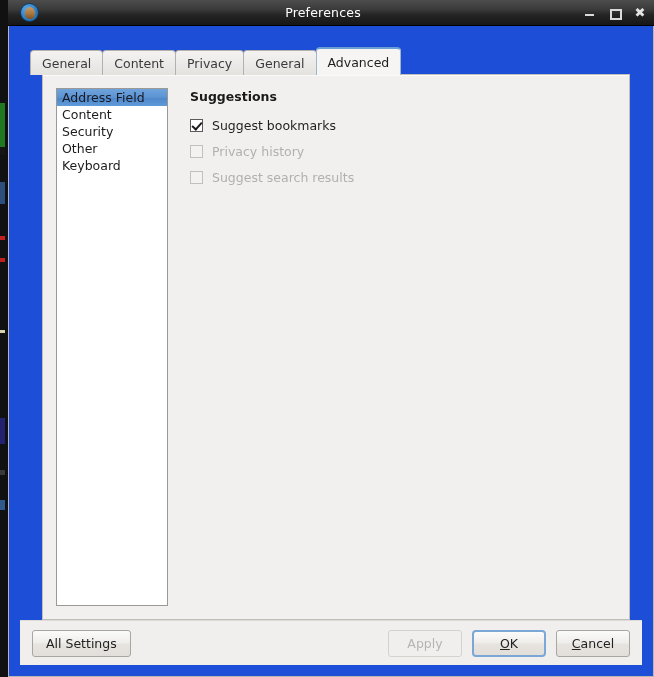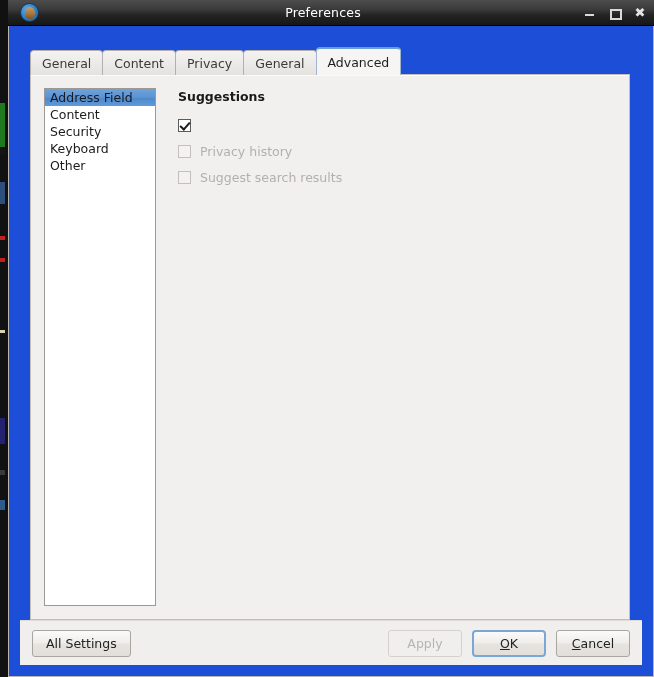--- a/index.html
+++ b/index.html
@@ -170,21 +170,21 @@
     border-color: #9fb6cc;
     border-top: 2px solid #6b9fd4;
     height: 28px;
     padding-top: 1px;
     z-index: 4;
     color: #1f1f1f;
   }
 
   
   #content-frame {
-    margin: -1px 12px 0 10px;
+    margin: -1px 12px 0 22px;
     flex: 1 1 auto;
     background: #f1f0ef;
     border: 1px solid #c2bfbb;
     border-top: 1px solid #c2bfbb;
     box-sizing: border-box;
     display: flex;
     position: relative;
     z-index: 1;
     box-shadow: inset 0 1px 0 #fbfaf9;
   }
@@ -363,32 +363,33 @@
         <div class="side-item selected">
           <span>Address Field</span>
         </div>
         <div class="side-item">
           <span>Content</span>
         </div>
         <div class="side-item">
           <span>Security</span>
         </div>
         <div class="side-item">
+          <span>Other</span>
+        </div>
+        <div class="side-item">
           <span>Keyboard</span>
-        </div>
-        <div class="side-item">
-          <span>Other</span>
         </div>
       </div>
 
       <div id="settings-pane">
         <div class="group-title">Suggestions</div>
 
         <div class="check-row">
           <div class="check-box checked"></div>
+          <span class="check-label">Suggest bookmarks</span>
         </div>
 
         <div class="check-row">
           <div class="check-box disabled"></div>
           <span class="check-label disabled">Privacy history</span>
         </div>
 
         <div class="check-row">
           <div class="check-box disabled"></div>
           <span class="check-label disabled">Suggest search results</span>

